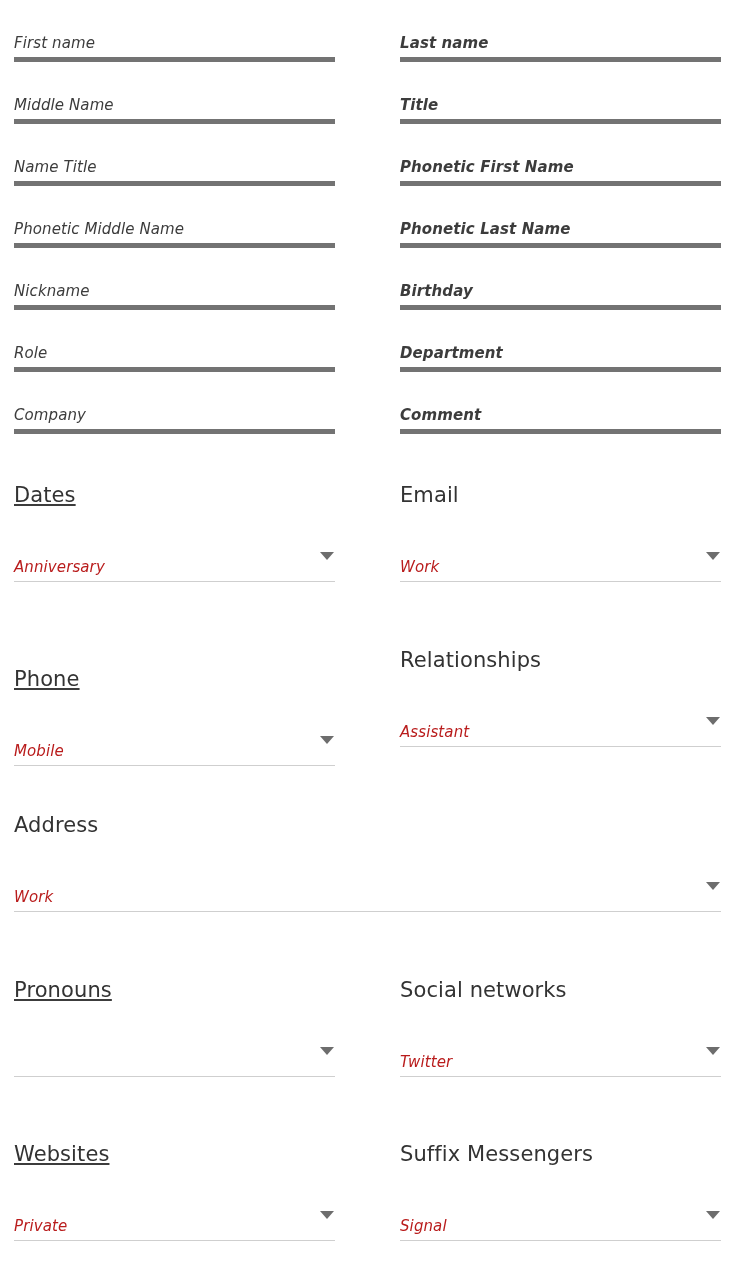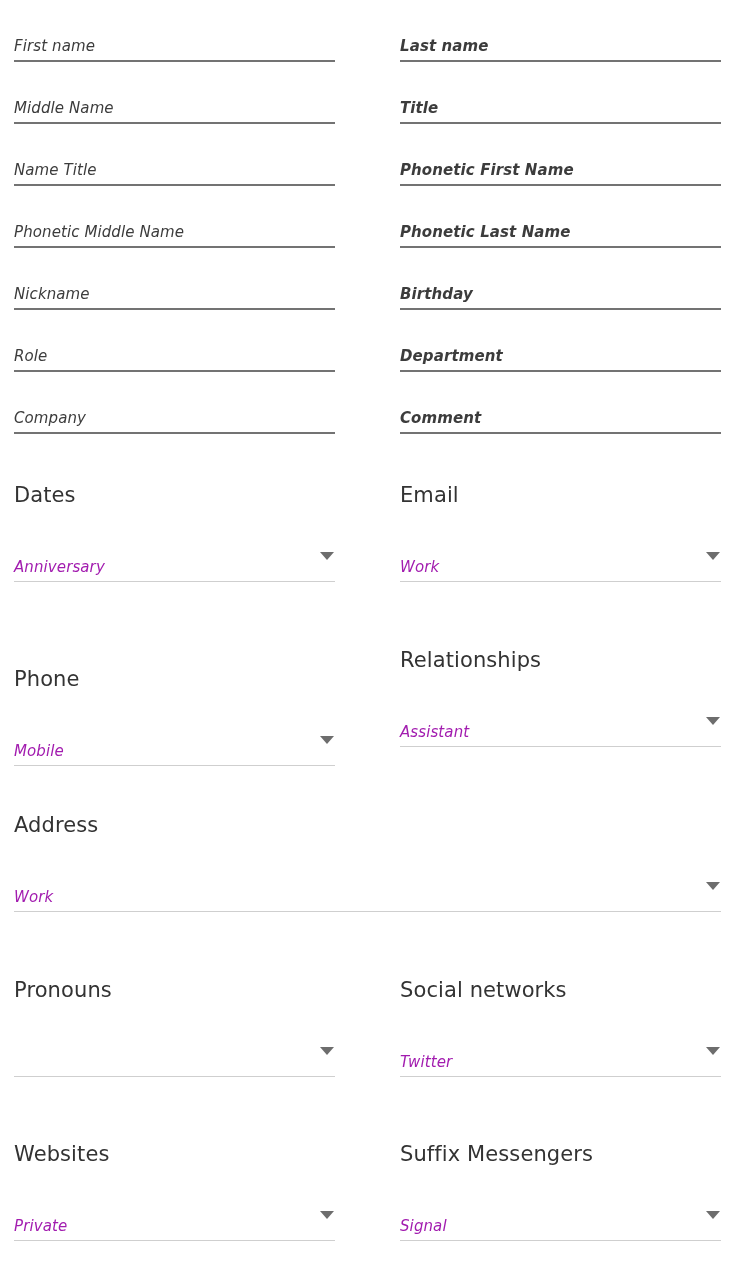--- a/index.html
+++ b/index.html
@@ -32,21 +32,21 @@
   }
   .text-row {
     position: relative;
     height: 62px;
   }
   .field {
     position: absolute;
     top: 0;
     height: 34px;
     box-sizing: border-box;
-    border-bottom: 2px solid #737373;
+    border-bottom: 5px solid #737373;
   }
   .field.left  { left: 14px;  width: 321px; }
   .field.right { left: 400px; width: 321px; font-weight: bold; }
 
   .field .ph {
     position: absolute;
     left: 0;
     bottom: 5px;
     font-style: italic;
     font-size: 15px;
@@ -76,36 +76,36 @@
     height: 34px;
     border-bottom: 1px solid #cfcfcf;
   }
   .select-wrap .sel-label {
     position: absolute;
     left: 0;
     bottom: 5px;
     font-style: italic;
     font-size: 15px;
     line-height: 18px;
-    color: #a21caf;
+    color: #b91c1c;
     white-space: nowrap;
     letter-spacing: 0.1px;
   }
   .caret {
     position: absolute;
     right: 1px;
     bottom: 21px;
     width: 0;
     height: 0;
     border-left: 7px solid transparent;
     border-right: 7px solid transparent;
     border-top: 8px solid #6d6d6d;
   }
 
-  .col-left  { left: 14px;  width: 321px; }
+  .col-left  { left: 14px;  width: 321px; text-decoration: underline; }
   .col-right { left: 400px; width: 321px; }
   .col-full  { left: 14px;  width: 707px; }
 </style>
 </head>
 <body>
 
 <div class="form-root">
 
   <div class="text-grid">
 

